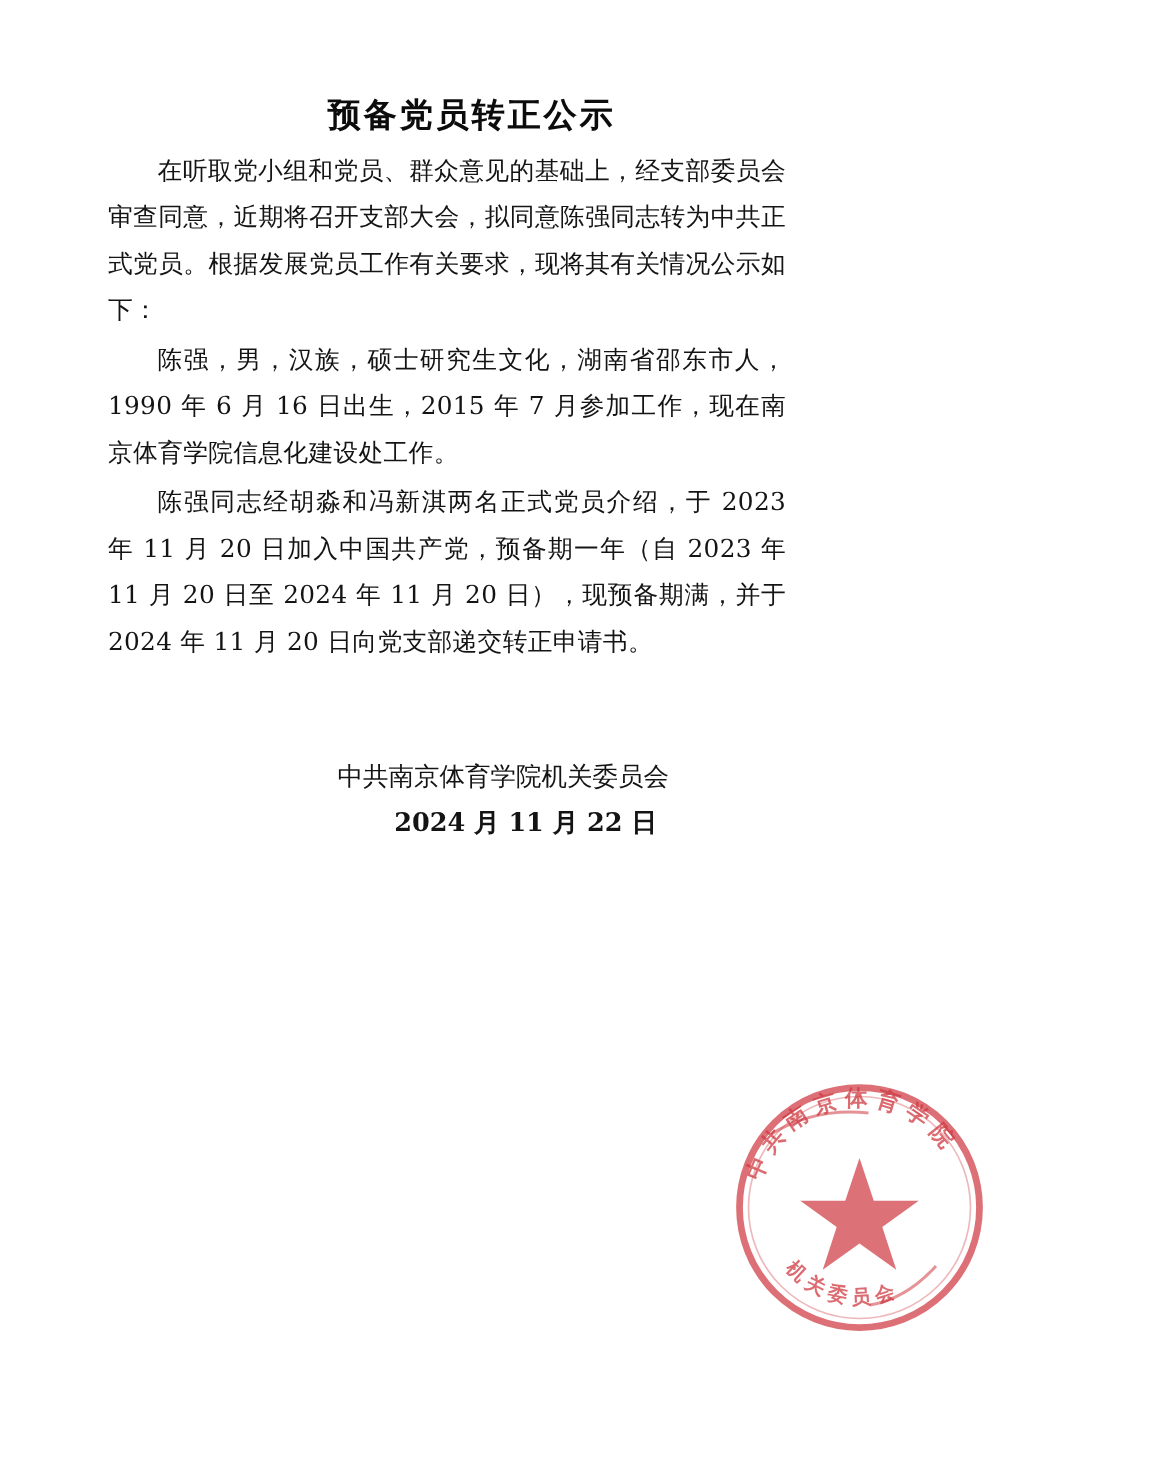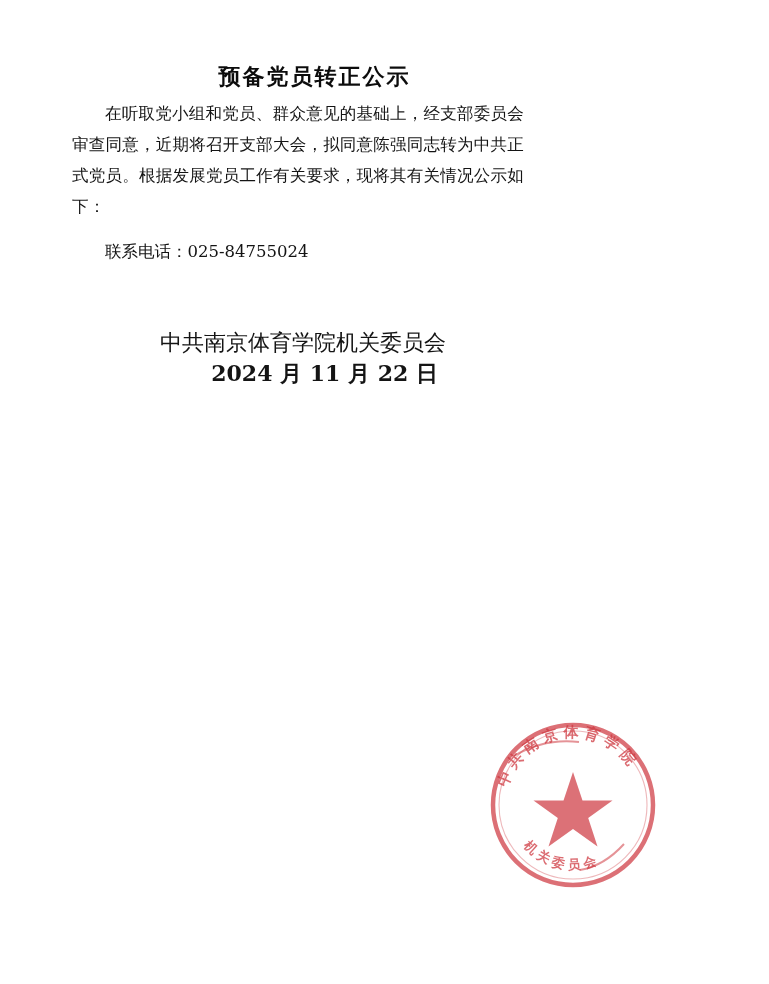--- a/index.html
+++ b/index.html
@@ -53,21 +53,21 @@
     color: #141414;
   }
   .signature {
     margin-top: 60px;
     text-align: right;
     padding-right: 78px;
     position: relative;
     z-index: 3;
   }
   .signature div {
-    font-size: 22px;
+    font-size: 17px;
     line-height: 31px;
     color: #141414;
   }
   .sig-date {
     padding-right: 8px;
     font-weight: bold;
   }
   
   .seal {
     position: absolute;
@@ -90,22 +90,23 @@
 </style>
 </head>
 <body>
 
 <div class="page">
 
   <h1 class="doc-title">预备党员转正公示</h1>
 
   <div class="body-wrap">
     <p class="para">在听取党小组和党员、群众意见的基础上，经支部委员会审查同意，近期将召开支部大会，拟同意陈强同志转为中共正式党员。根据发展党员工作有关要求，现将其有关情况公示如下：</p>
+    <p class="para">陈强，男，汉族，硕士研究生文化，湖南省邵东市人，1990 年 6 月 16 日出生，2015 年 7 月参加工作，现在南京体育学院信息化建设处工作。</p>
+    <p class="para">陈强同志经胡淼和冯新淇两名正式党员介绍，于 2023 年 11 月 20 日加入中国共产党，预备期一年（自 2023 年 11 月 20 日至 2024 年 11 月 20 日），现预备期满，并于 2024 年 11 月 20 日向党支部递交转正申请书。</p>
 
-    <p class="contact">联系电话：025-84755024</p>
 
     <div class="signature">
       <div>中共南京体育学院机关委员会</div>
       <div class="sig-date">2024 月 11 月 22 日</div>
     </div>
   </div>
 
   <div class="seal">
     <svg viewBox="0 0 178 178" xmlns="http://www.w3.org/2000/svg">
       <defs>

